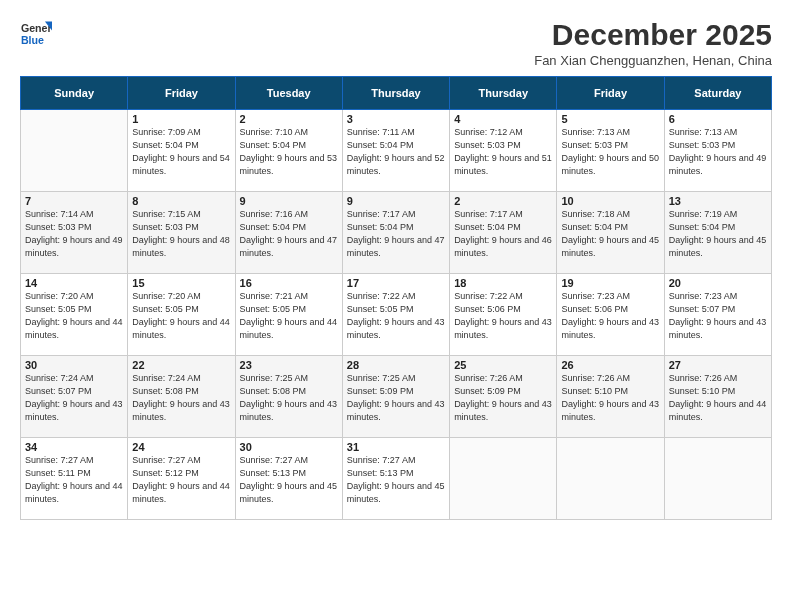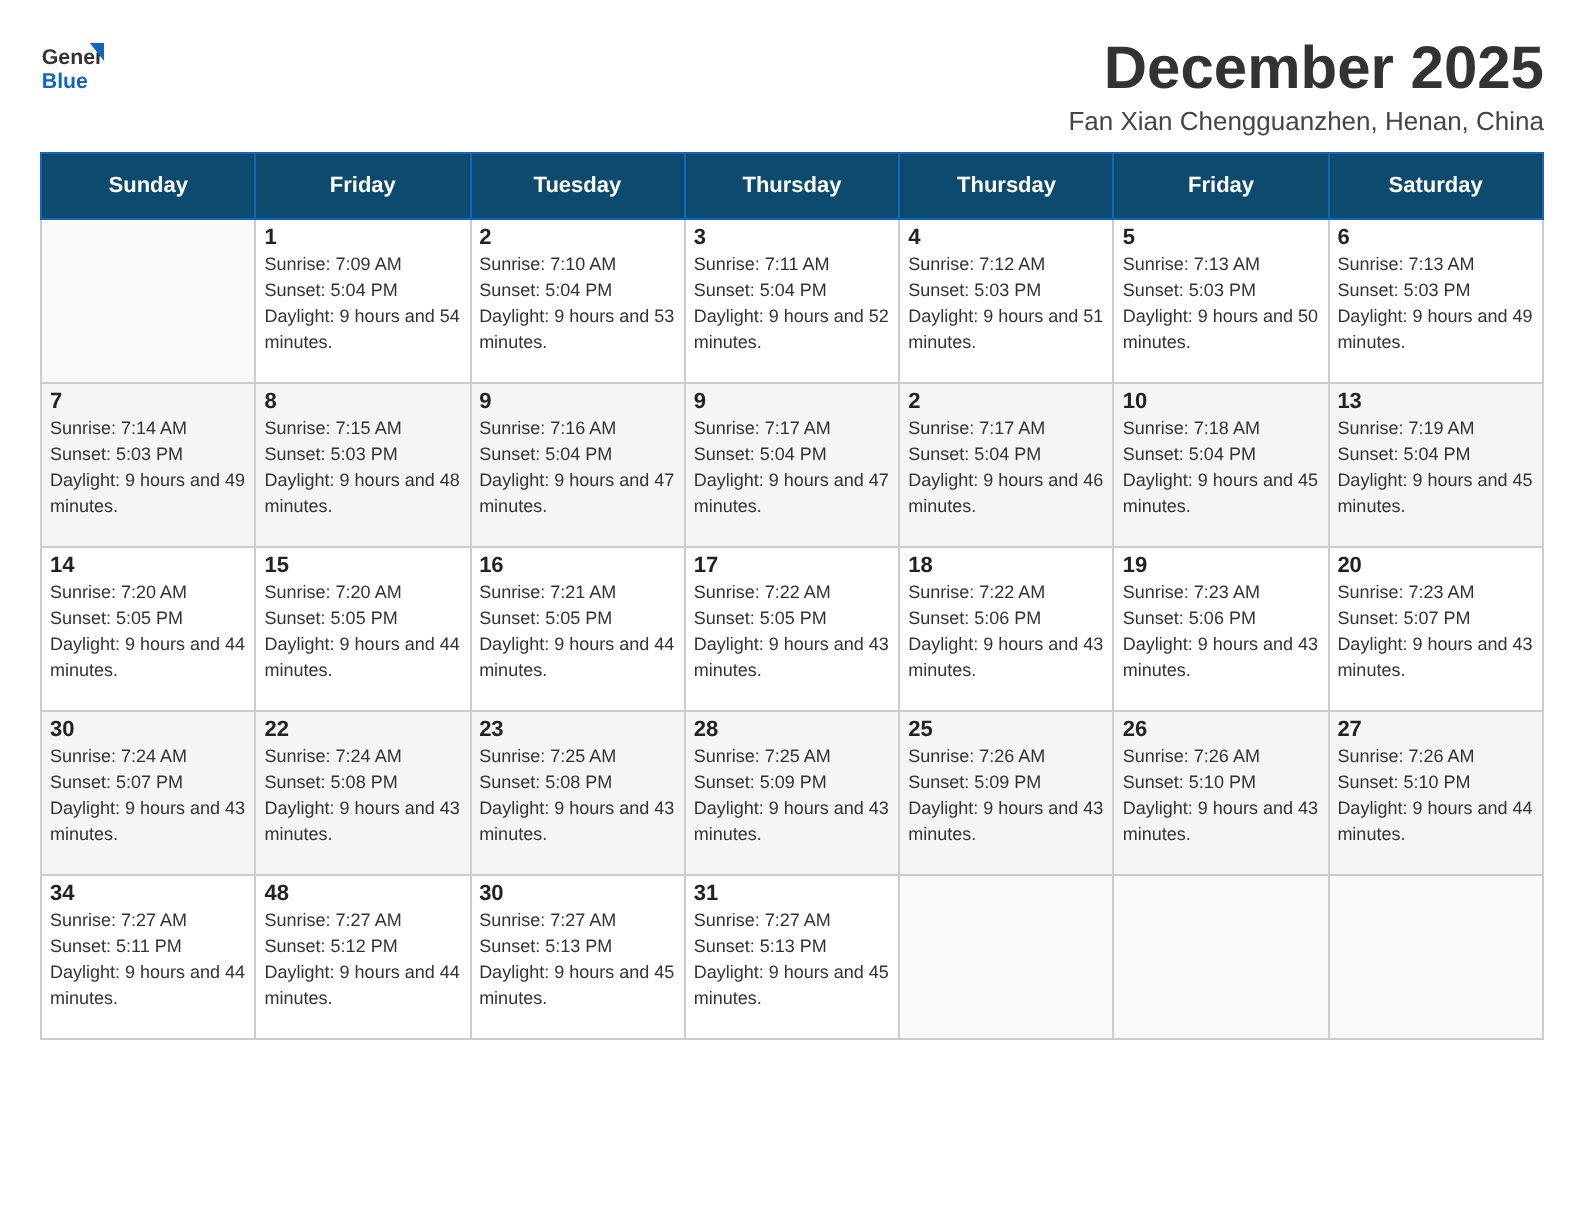--- a/index.html
+++ b/index.html
@@ -235,21 +235,21 @@
             <div class="day-number">27</div>
             <div class="cell-info">Sunrise: 7:26 AM<br>Sunset: 5:10 PM<br>Daylight: 9 hours and 44 minutes.</div>
           </td>
         </tr>
         <tr>
           <td>
             <div class="day-number">34</div>
             <div class="cell-info">Sunrise: 7:27 AM<br>Sunset: 5:11 PM<br>Daylight: 9 hours and 44 minutes.</div>
           </td>
           <td>
-            <div class="day-number">48</div>
+            <div class="day-number">24</div>
             <div class="cell-info">Sunrise: 7:27 AM<br>Sunset: 5:12 PM<br>Daylight: 9 hours and 44 minutes.</div>
           </td>
           <td>
             <div class="day-number">30</div>
             <div class="cell-info">Sunrise: 7:27 AM<br>Sunset: 5:13 PM<br>Daylight: 9 hours and 45 minutes.</div>
           </td>
           <td>
             <div class="day-number">31</div>
             <div class="cell-info">Sunrise: 7:27 AM<br>Sunset: 5:13 PM<br>Daylight: 9 hours and 45 minutes.</div>
           </td>

